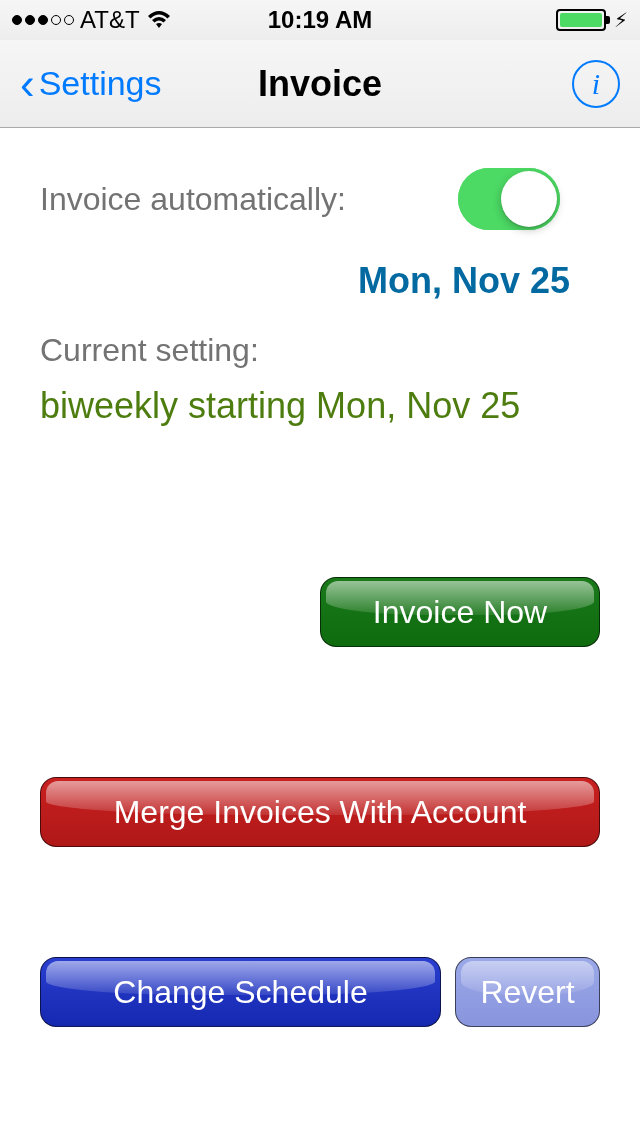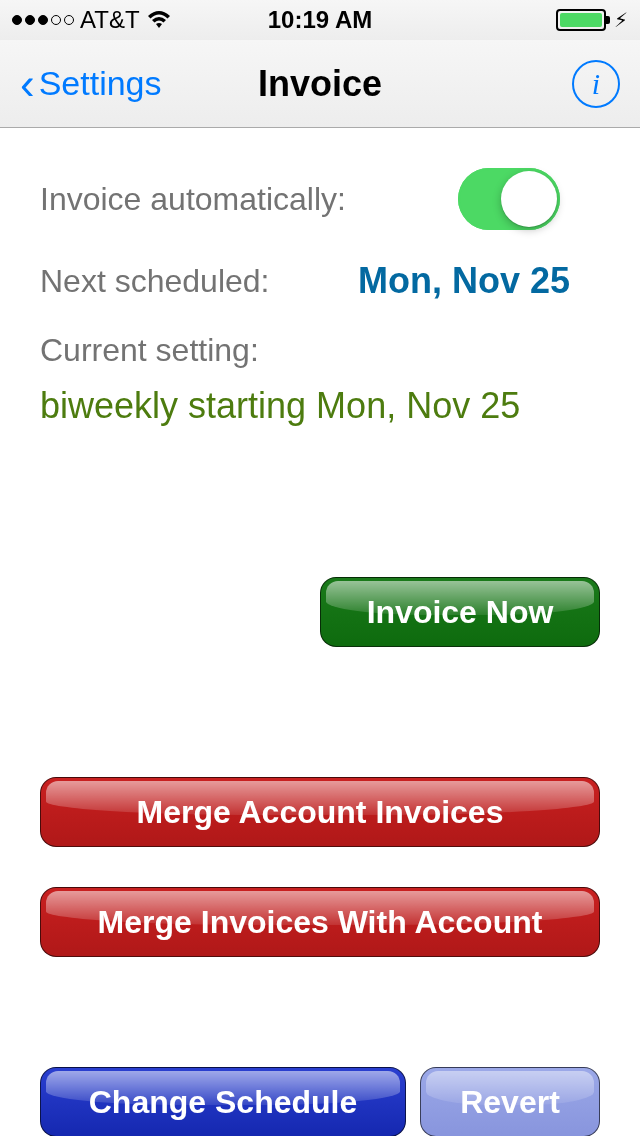--- a/index.html
+++ b/index.html
@@ -139,21 +139,21 @@
     }
 
     
     .btn {
       display: flex;
       align-items: center;
       justify-content: center;
       border-radius: 16px;
       border: 1px solid rgba(0,0,0,0.6);
       font-size: 32px;
-      font-weight: 700;
+      font-weight: 400;
       color: #fff;
       position: relative;
       overflow: hidden;
       height: 70px;
     }
     .btn::before {
       content: "";
       position: absolute;
       top: 3px; left: 5px; right: 5px;
       height: 50%;
@@ -182,21 +182,21 @@
       gap: 14px;
       margin-top: 110px;
     }
 
     .btn-blue {
       flex: 1;
       background: linear-gradient(to bottom, #2a3fd0, #1528b0);
     }
 
     .btn-lightblue {
-      width: 180px;
+      width: 145px;
       background: linear-gradient(to bottom, #9ba8e8, #8895dd);
     }
     .btn-lightblue::before {
       background: linear-gradient(to bottom, rgba(255,255,255,0.45), rgba(255,255,255,0.08));
     }
 
   </style>
 </head>
 <body>
 
@@ -237,39 +237,35 @@
 <div class="content">
 
   <div class="row">
     <span class="row-label">Invoice automatically:</span>
     <div class="toggle">
       <div class="toggle-knob"></div>
     </div>
   </div>
 
   <div class="row">
-    <span class="row-label">Next scheduled:</span>
     <span class="row-value">Mon, Nov 25</span>
   </div>
 
   <div class="row" style="margin-bottom: 16px; text-align: right;">
     <span class="row-label">Current setting:</span>
   </div>
 
   <div class="schedule-value">biweekly starting Mon, Nov 25</div>
 
   <div style="display:flex;">
     <div class="btn btn-green">
       <span class="btn-text">Invoice Now</span>
     </div>
   </div>
 
-  <div class="btn btn-red">
-    <span class="btn-text">Merge Account Invoices</span>
-  </div>
 
   <div class="btn btn-red">
     <span class="btn-text">Merge Invoices With Account</span>
   </div>
 
   <div class="bottom-row">
     <div class="btn btn-blue">
       <span class="btn-text">Change Schedule</span>
     </div>
     <div class="btn btn-lightblue">

